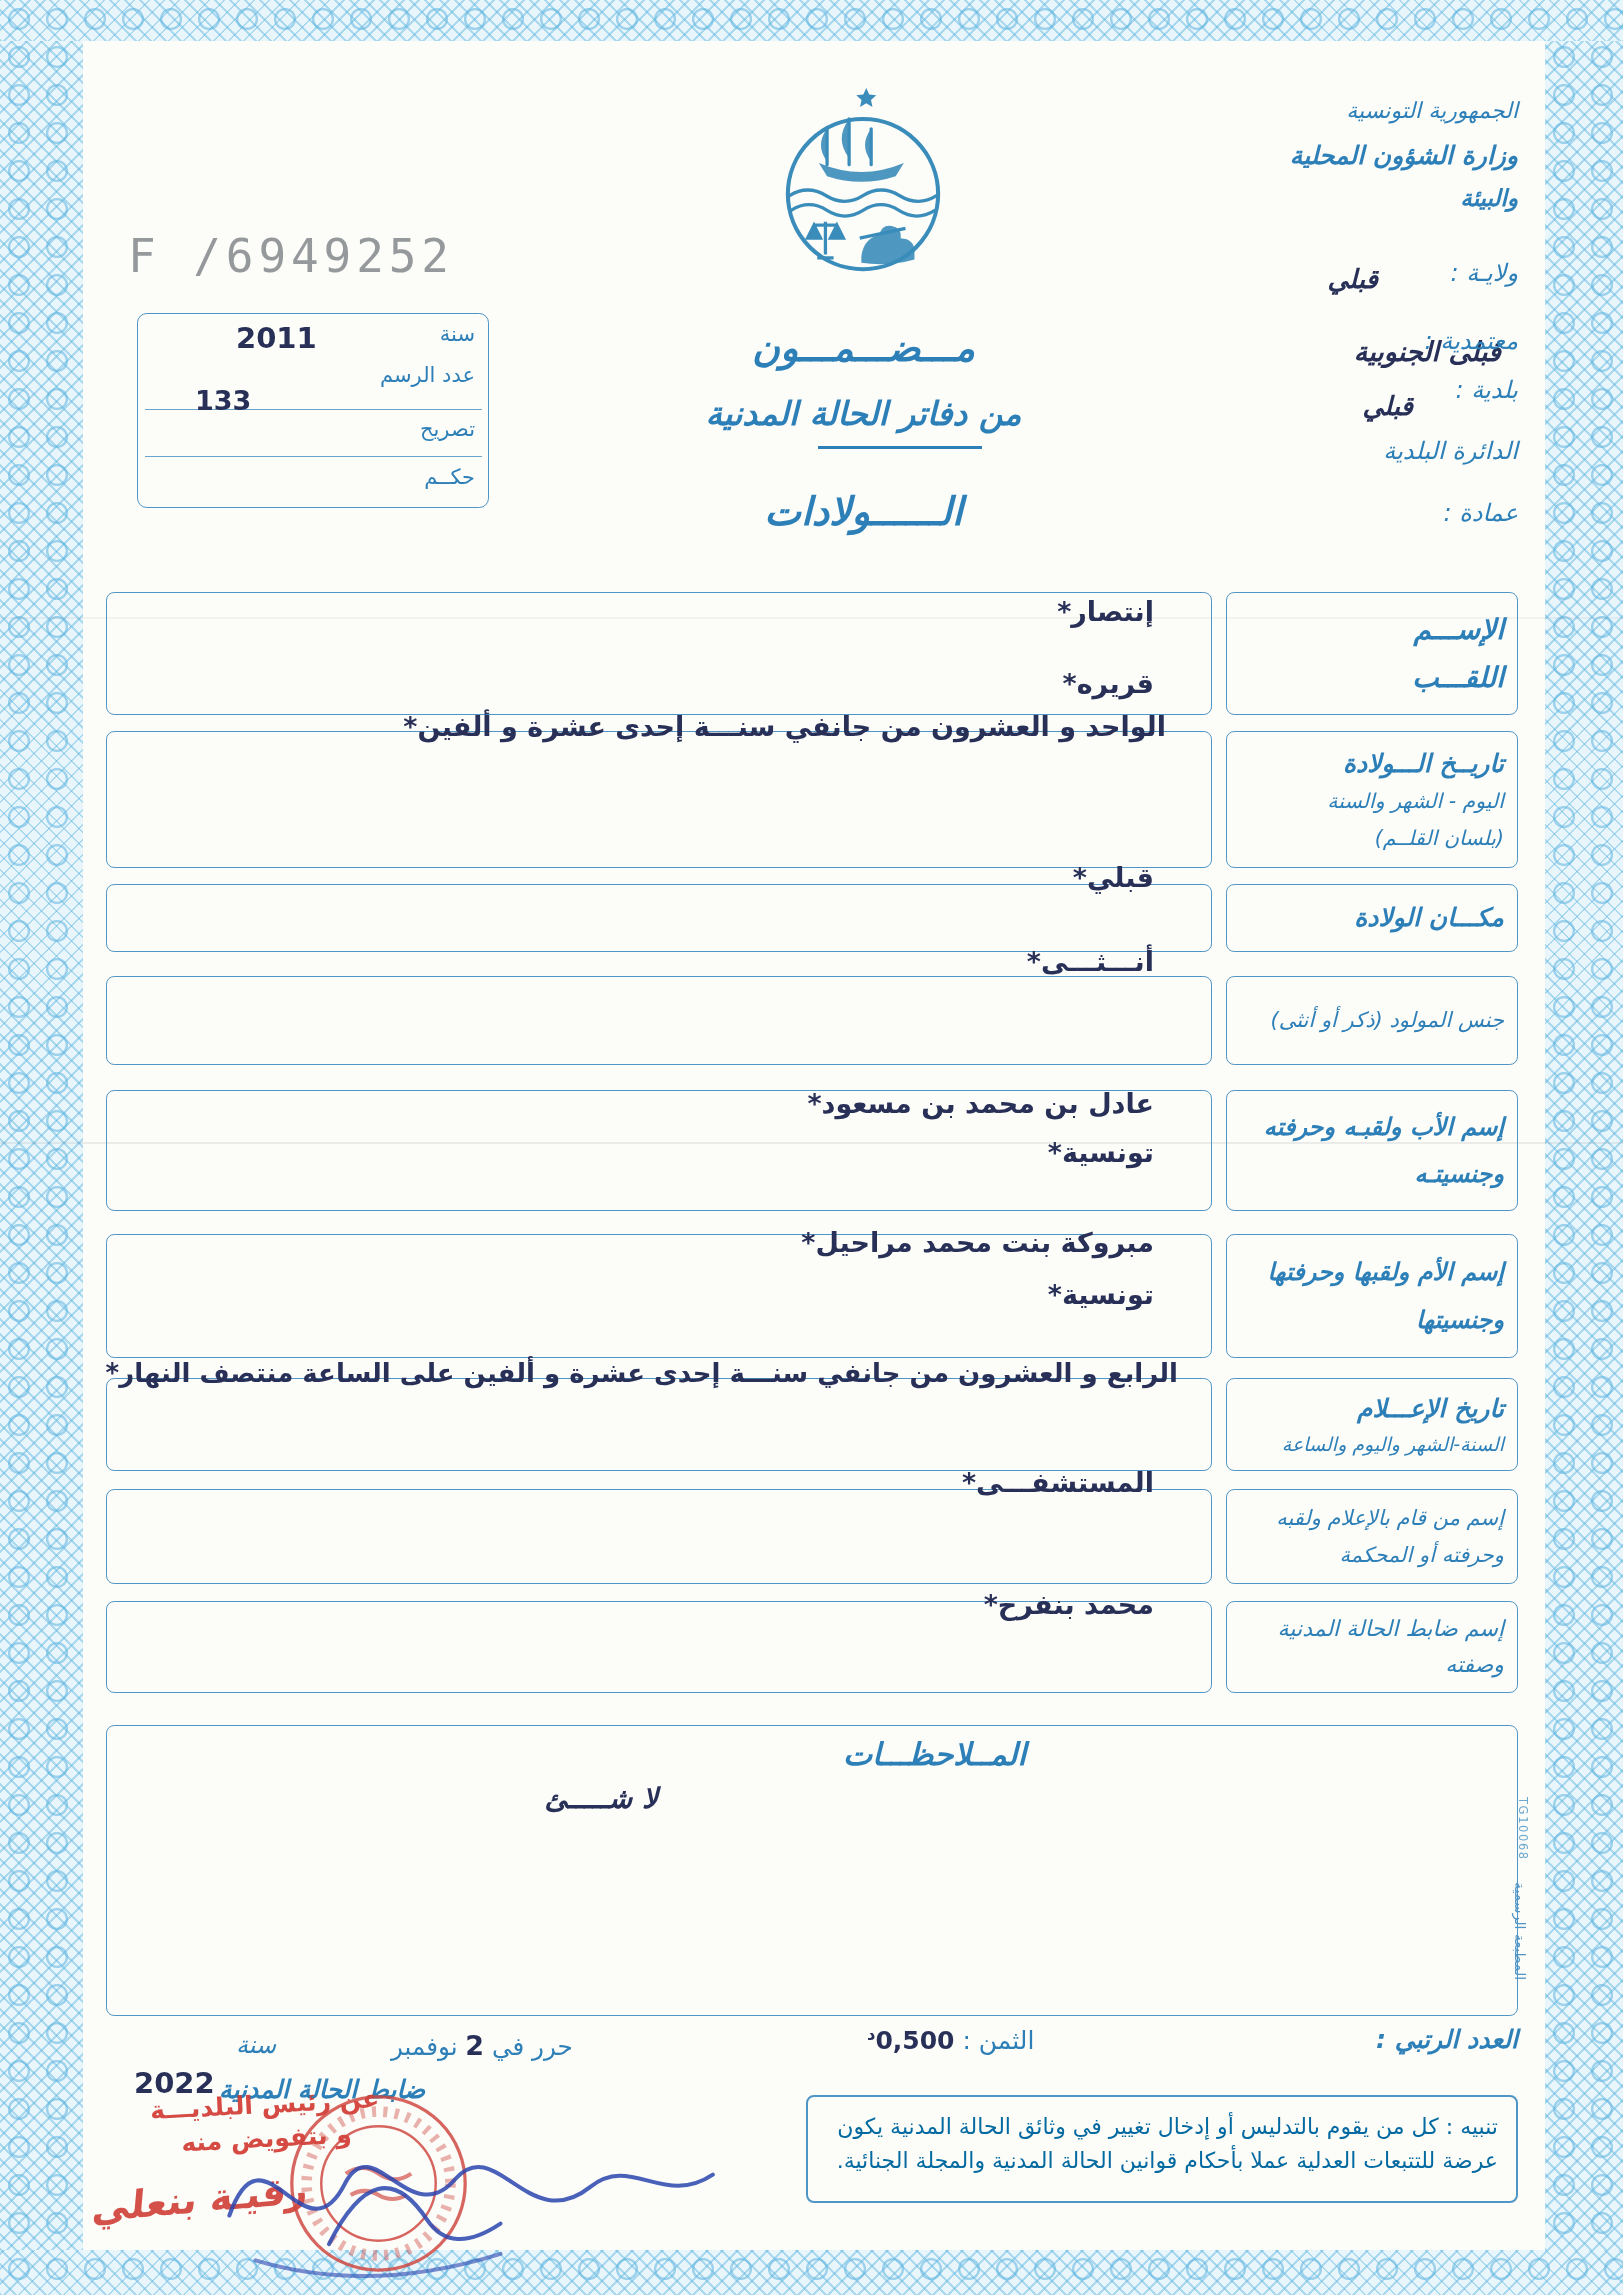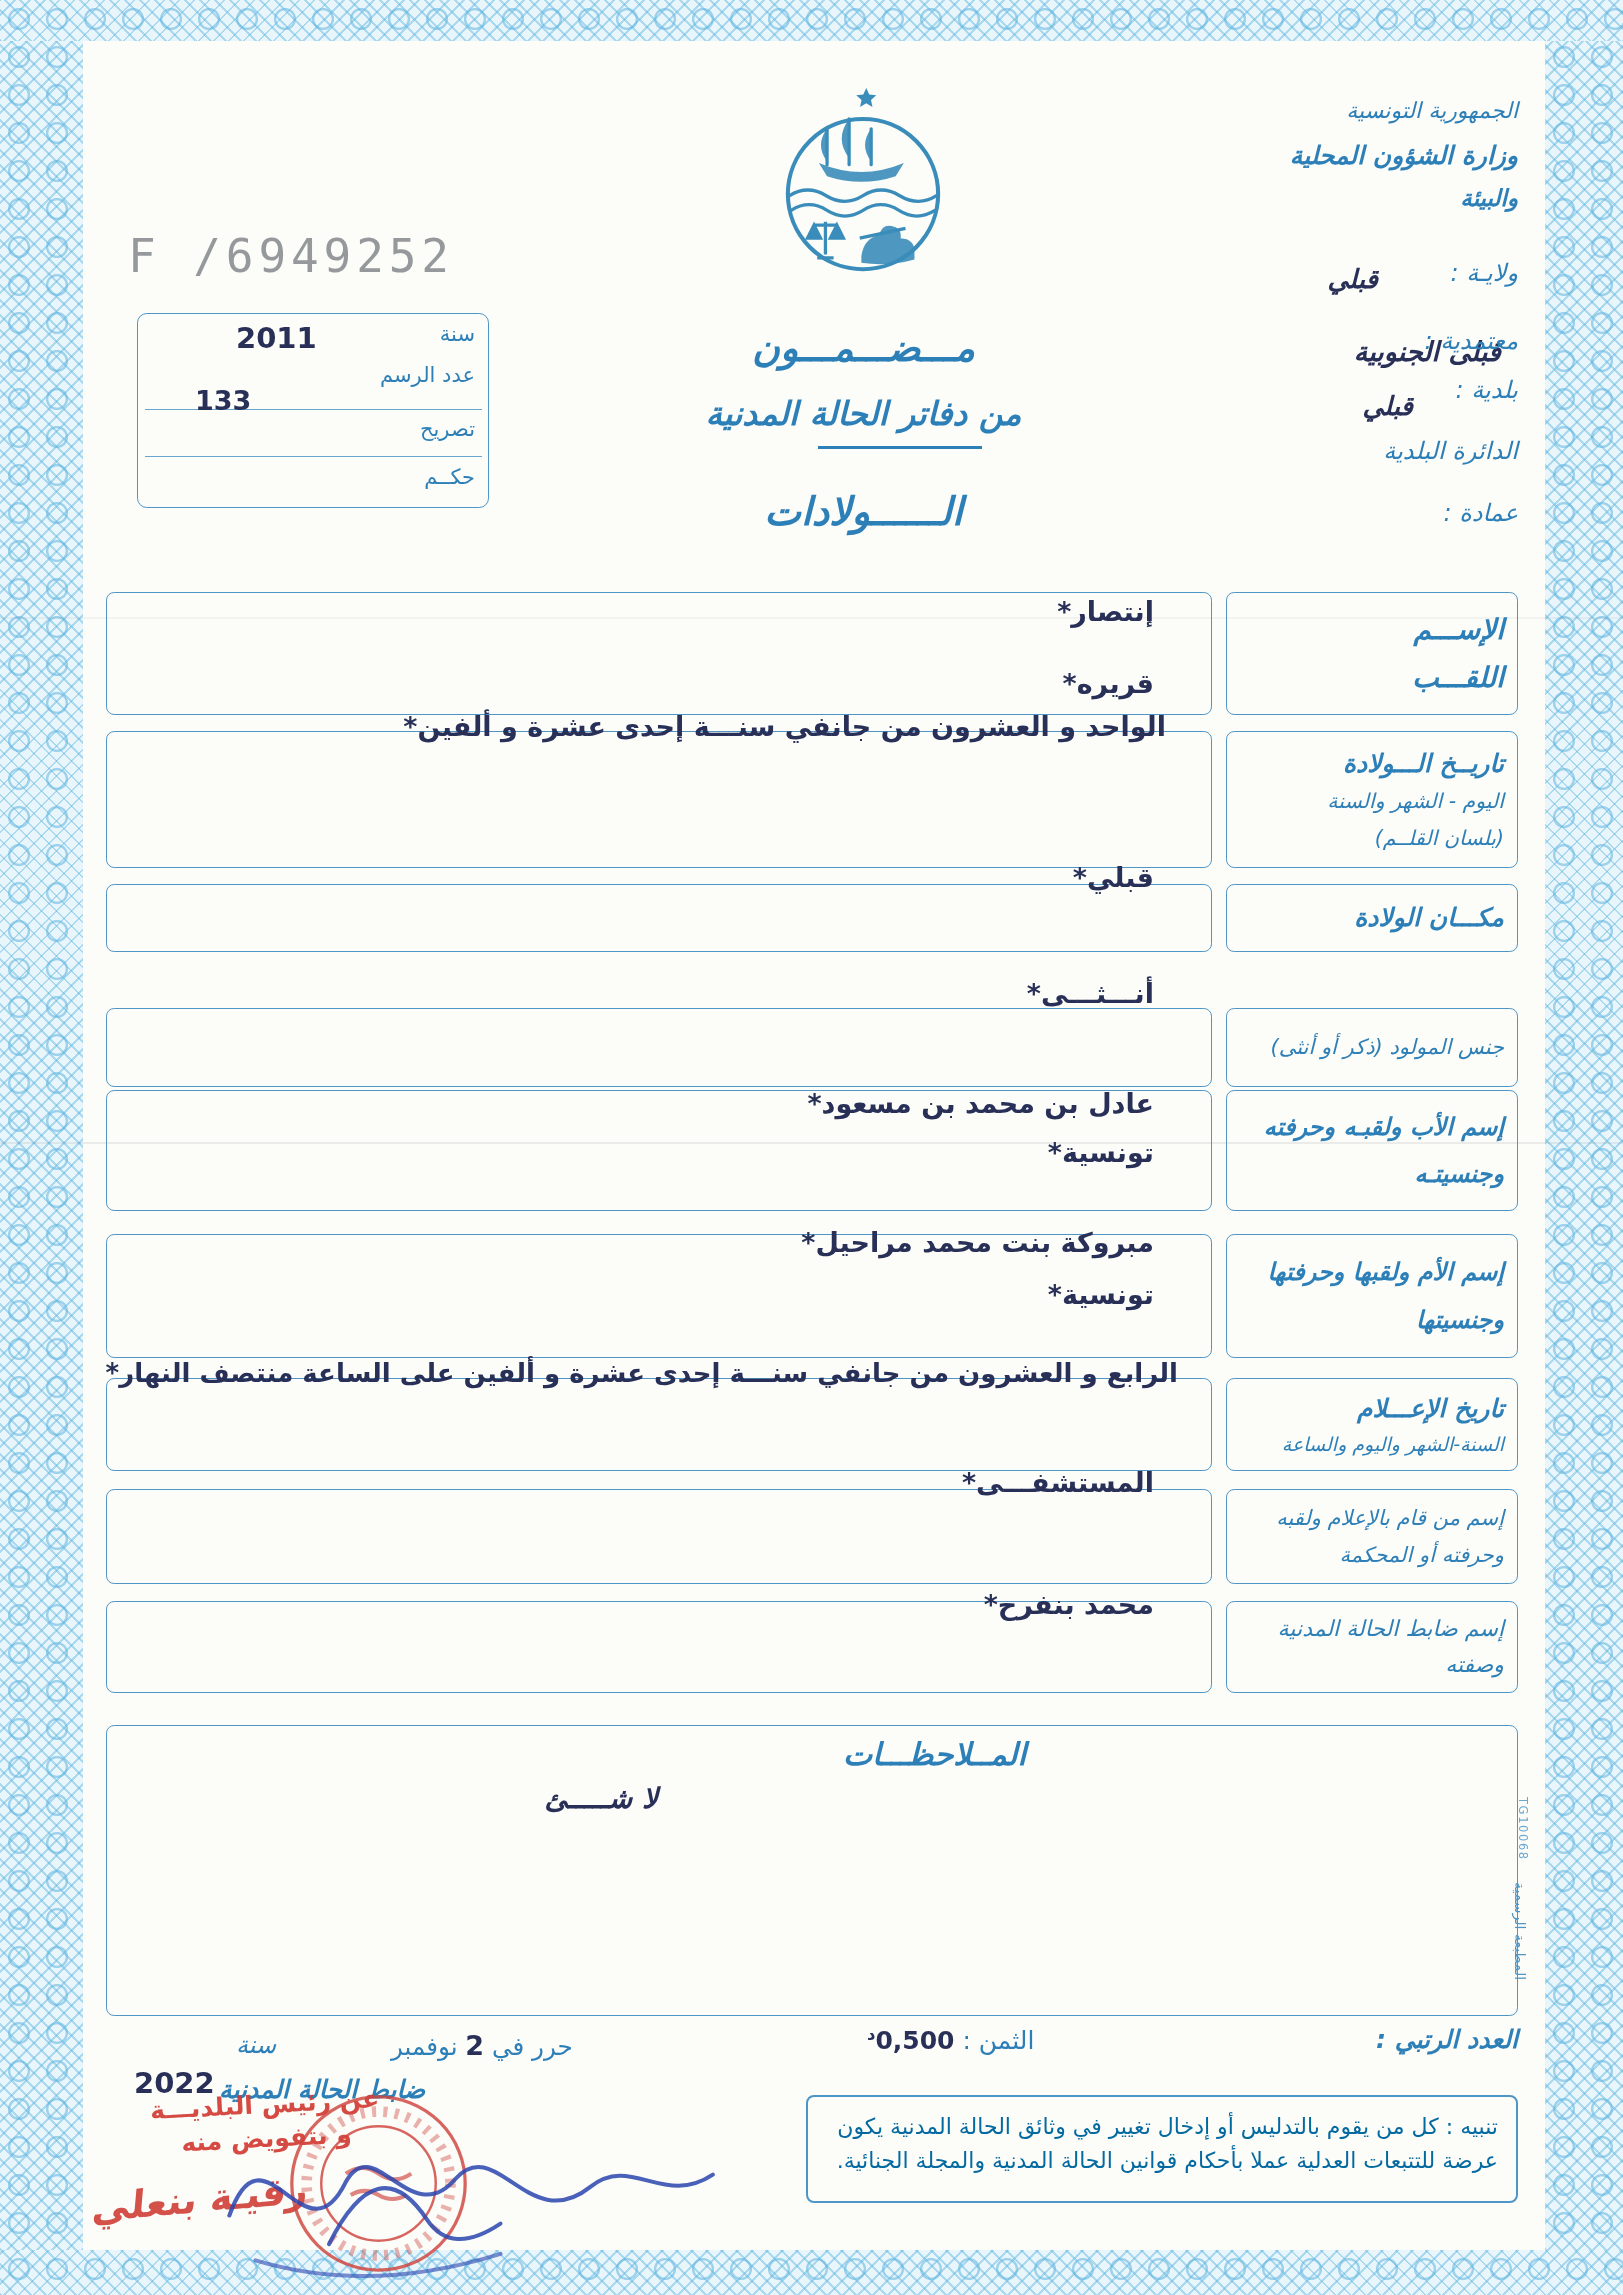--- a/index.html
+++ b/index.html
@@ -73,21 +73,21 @@
   .label-box .sm{font-size:20.5px;font-weight:500;}
   .value-box{left:106px;width:1106px;}
   .vline{
     position:absolute;right:57px;top:3.3px;
     font-weight:700;color:#283058;font-size:27px;
     direction:rtl;white-space:nowrap;
   }
   .lr1{top:592px;height:123px;}
   .lr2{top:731px;height:137px;}
   .lr3{top:884px;height:68px;}
-  .lr4{top:1008px;height:79px;}
+  .lr4{top:976px;height:89px;}
   .lr5{top:1090px;height:121px;}
   .lr6{top:1234px;height:124px;}
   .lr7{top:1378px;height:93px;}
   .lr8{top:1489px;height:95px;}
   .lr9{top:1601px;height:92px;}
   .vr1 .v1{top:51px;margin-top:24px;}
   .vr2 .v0{top:-21px;right:45px;}
   .vr3 .v0{top:-23px;}
   .vr4 .v0{top:-31px;}
   .vr5 .v0{top:-3.3px;}  .vr5 .v1{top:46px;}

